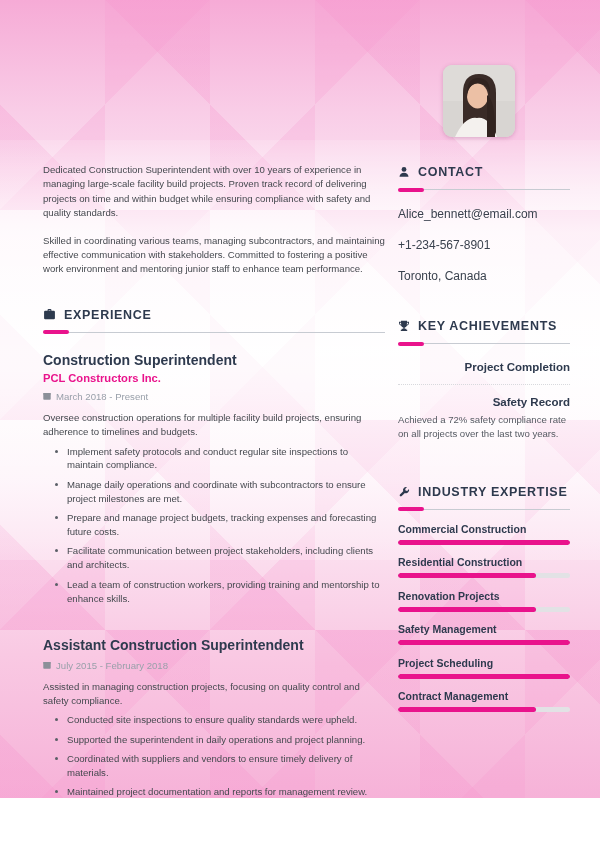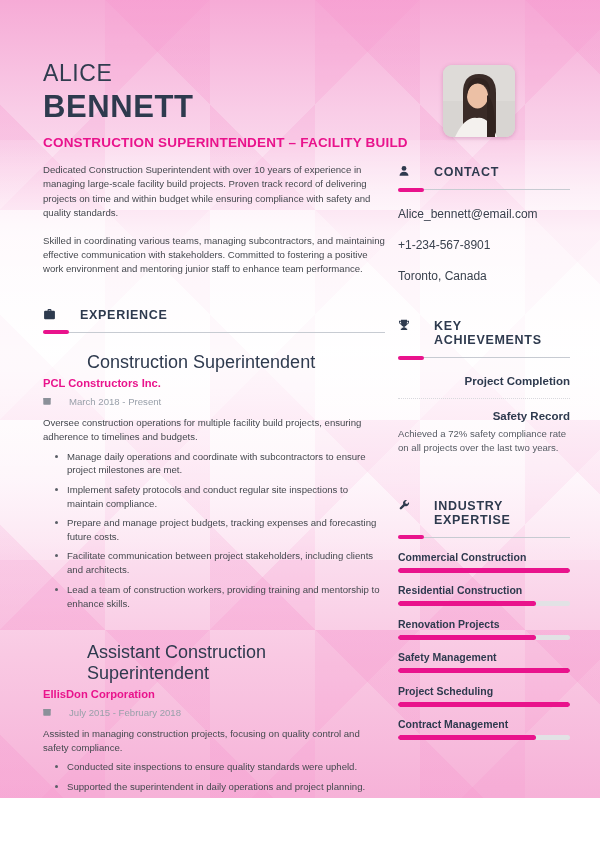--- a/index.html
+++ b/index.html
@@ -43,32 +43,32 @@
     box-shadow: 0 1px 4px rgba(120,40,90,0.25);
   }
   .photo svg { display: block; }
 
   
   .left-col  { left: 43px;  top: 163px; width: 342px; }
   .right-col { left: 398px; top: 165px; width: 172px; }
 
   .summary-p { font-size: 9.6px; line-height: 1.5; color: #45494f; margin-bottom: 13px; }
 
-  .sec-head { display: flex; gap: 24px; color: #2e3a4e; }
+  .sec-head { display: flex; align-items: center; gap: 8px; color: #2e3a4e; }
   .sec-head .sec-label { font-size: 12.5px; font-weight: 700; letter-spacing: 0.7px; }
   .sec-head svg { flex: 0 0 auto; }
   .rule { position: relative; height: 1px; background: #c7cbd2; margin-top: 10px; }
   .rule .rule-accent { position: absolute; left: 0; top: -1.5px; width: 26px; height: 4px; border-radius: 2px; background: #e9138c; }
 
   .experience-section { margin-top: 31px; }
   .job { margin-top: 19px; }
   .job + .job { margin-top: 31px; }
-  .job-title   { font-size: 18px; font-weight: 400; color: #2e3a4e; margin-left: 44px; }
+  .job-title   { font-size: 14px; font-weight: 700; color: #2e3a4e; }
   .job-company { font-size: 11.2px; font-weight: 700; color: #e9138c; margin-top: 4px; }
-  .job-date    { display: flex; align-items: center; gap: 18px; font-size: 9.6px; color: #99a0aa; margin-top: 7px; }
+  .job-date    { display: flex; align-items: center; gap: 5px; font-size: 9.6px; color: #99a0aa; margin-top: 7px; }
   .job-desc    { font-size: 9.6px; line-height: 1.5; color: #45494f; margin-top: 9px; }
   ul.bullets { list-style: none; margin-top: 5px; padding-left: 24px; }
   ul.bullets li { position: relative; font-size: 9.6px; line-height: 1.45; color: #45494f; margin-bottom: 5.5px; }
   ul.bullets li::before {
     content: ""; position: absolute; left: -12px; top: 5px;
     width: 3px; height: 3px; border-radius: 50%; background: #5a5f67;
   }
 
   .contact-list { margin-top: 4px; }
   .contact-item { font-size: 12px; color: #3a424e; margin-top: 17px; }
@@ -87,25 +87,20 @@
   .bar { height: 5px; border-radius: 3px; background: #e2e2e5; margin-top: 5px; overflow: hidden; }
   .bar-fill { height: 100%; border-radius: 3px; background: #e9138c; }
 
   .icon { color: #2e3a4e; }
 </style>
 </head>
 <body>
 
 <div class="page">
 
-  <div class="abs name-block">
-    <div class="first-name">ALICE</div>
-    <div class="last-name">BENNETT</div>
-    <div class="headline">CONSTRUCTION SUPERINTENDENT – FACILITY BUILD</div>
-  </div>
 
   <div class="abs photo">
     <svg width="72" height="72" viewBox="0 0 72 72">
       <rect width="72" height="72" fill="#d8d5d2"></rect>
       <rect width="72" height="36" fill="#dedbd8"></rect>
       <path d="M20 72 V28 Q20 9 36 9 Q53 9 53 28 V72 Z" fill="#3a2b27"></path>
       <ellipse cx="34.5" cy="31" rx="10.5" ry="12.5" fill="#ecc0a5"></ellipse>
       <path d="M24 32 Q23 13 35 13 Q48 13 47 30 Q46 19 35 18 Q25 19 24 32 Z" fill="#31231f"></path>
       <path d="M12 72 Q22 51 34 53 Q46 51 54 72 Z" fill="#f4f1ee"></path>
       <path d="M44 72 V30 Q53 36 52 72 Z" fill="#31231f"></path>
@@ -133,35 +128,34 @@
         <div class="job-date">
           <svg class="icon" width="8" height="8" viewBox="0 0 8 8">
             <path fill="#8b9099" d="M1 1h6a.7.7 0 0 1 .7.7V7a.7.7 0 0 1-.7.7H1A.7.7 0 0 1 .3 7V1.7A.7.7 0 0 1 1 1Zm-.2 2h6.4v4H.8V3Z"></path>
             <rect fill="#8b9099" x=".3" y="1" width="7.4" height="1.6" rx=".4"></rect>
           </svg>
           <span>March 2018 - Present</span>
         </div>
         <p class="job-desc">Oversee construction operations for multiple facility build projects, ensuring adherence to timelines and budgets.</p>
         <ul class="bullets">
 
+            <li>Implement safety protocols and conduct regular site inspections to maintain compliance.</li>
+
             <li>Manage daily operations and coordinate with subcontractors to ensure project milestones are met.</li>
-
-            <li>Implement safety protocols and conduct regular site inspections to maintain compliance.</li>
 
             <li>Prepare and manage project budgets, tracking expenses and forecasting future costs.</li>
 
             <li>Facilitate communication between project stakeholders, including clients and architects.</li>
 
             <li>Lead a team of construction workers, providing training and mentorship to enhance skills.</li>
           </ul>
       </article>
 
       <article class="job">
         <h3 class="job-title">Assistant Construction Superintendent</h3>
-        <div class="job-company">EllisDon Corporation</div>
         <div class="job-date">
           <svg class="icon" width="8" height="8" viewBox="0 0 8 8">
             <path fill="#8b9099" d="M1 1h6a.7.7 0 0 1 .7.7V7a.7.7 0 0 1-.7.7H1A.7.7 0 0 1 .3 7V1.7A.7.7 0 0 1 1 1Zm-.2 2h6.4v4H.8V3Z"></path>
             <rect fill="#8b9099" x=".3" y="1" width="7.4" height="1.6" rx=".4"></rect>
           </svg>
           <span>July 2015 - February 2018</span>
         </div>
         <p class="job-desc">Assisted in managing construction projects, focusing on quality control and safety compliance.</p>
         <ul class="bullets">
 

